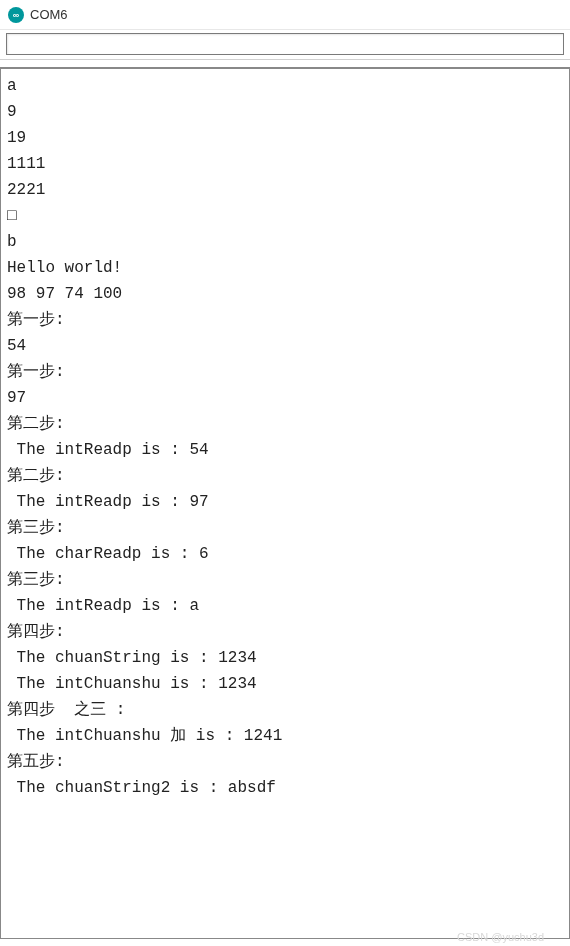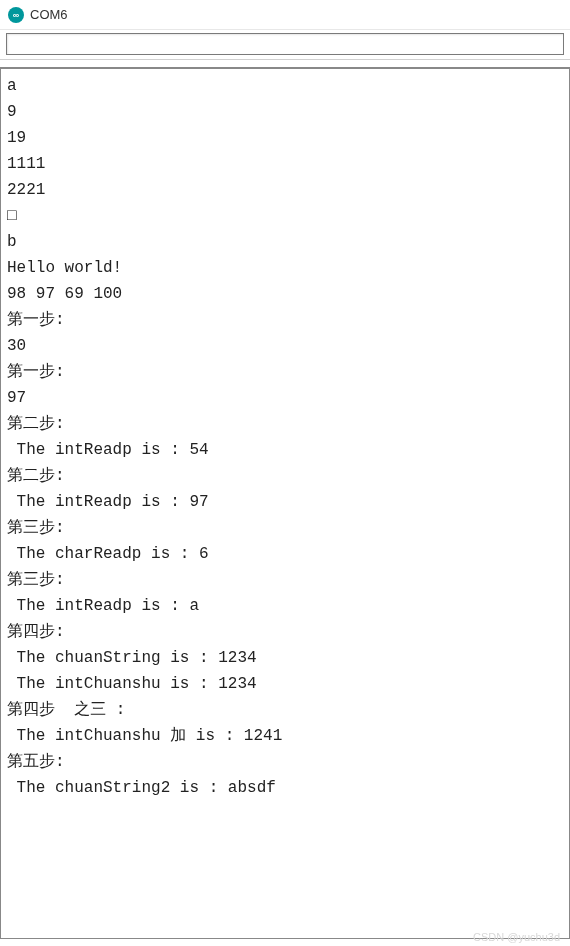--- a/index.html
+++ b/index.html
@@ -72,21 +72,21 @@
     .console-line {
       font-family: "Courier New", "SimSun", monospace;
       font-size: 16px;
       line-height: 26px;
       color: #222;
       white-space: pre;
     }
     .watermark {
       position: absolute;
       bottom: 3px;
-      right: 10px;
+      right: 26px;
       font-size: 11px;
       color: #d8d8d8;
       font-family: Arial, sans-serif;
     }
   </style>
 </head>
 <body>
 
 <div class="titlebar">
   <div class="app-icon">
@@ -103,23 +103,23 @@
 
 <div class="console" id="console-body">
 <div class="console-line">a</div>
     <div class="console-line">9</div>
     <div class="console-line">19</div>
     <div class="console-line">1111</div>
     <div class="console-line">2221</div>
     <div class="console-line">□</div>
     <div class="console-line">b</div>
     <div class="console-line">Hello world!</div>
-    <div class="console-line">98 97 69 100</div>
+    <div class="console-line">98 97 74 100</div>
     <div class="console-line">第一步:</div>
-    <div class="console-line">30</div>
+    <div class="console-line">54</div>
     <div class="console-line">第一步:</div>
     <div class="console-line">97</div>
     <div class="console-line">第二步:</div>
     <div class="console-line"> The intReadp is : 54</div>
     <div class="console-line">第二步:</div>
     <div class="console-line"> The intReadp is : 97</div>
     <div class="console-line">第三步:</div>
     <div class="console-line"> The charReadp is : 6</div>
     <div class="console-line">第三步:</div>
     <div class="console-line"> The intReadp is : a</div>

